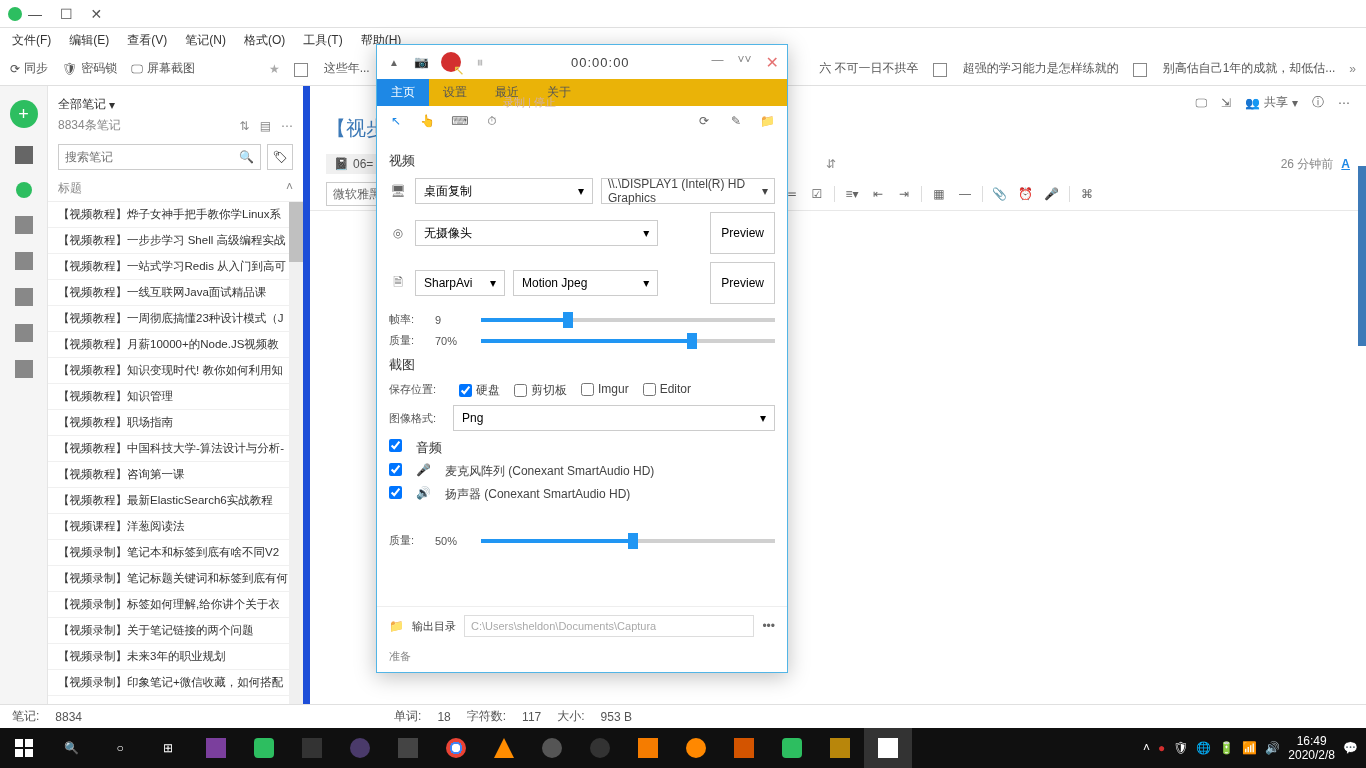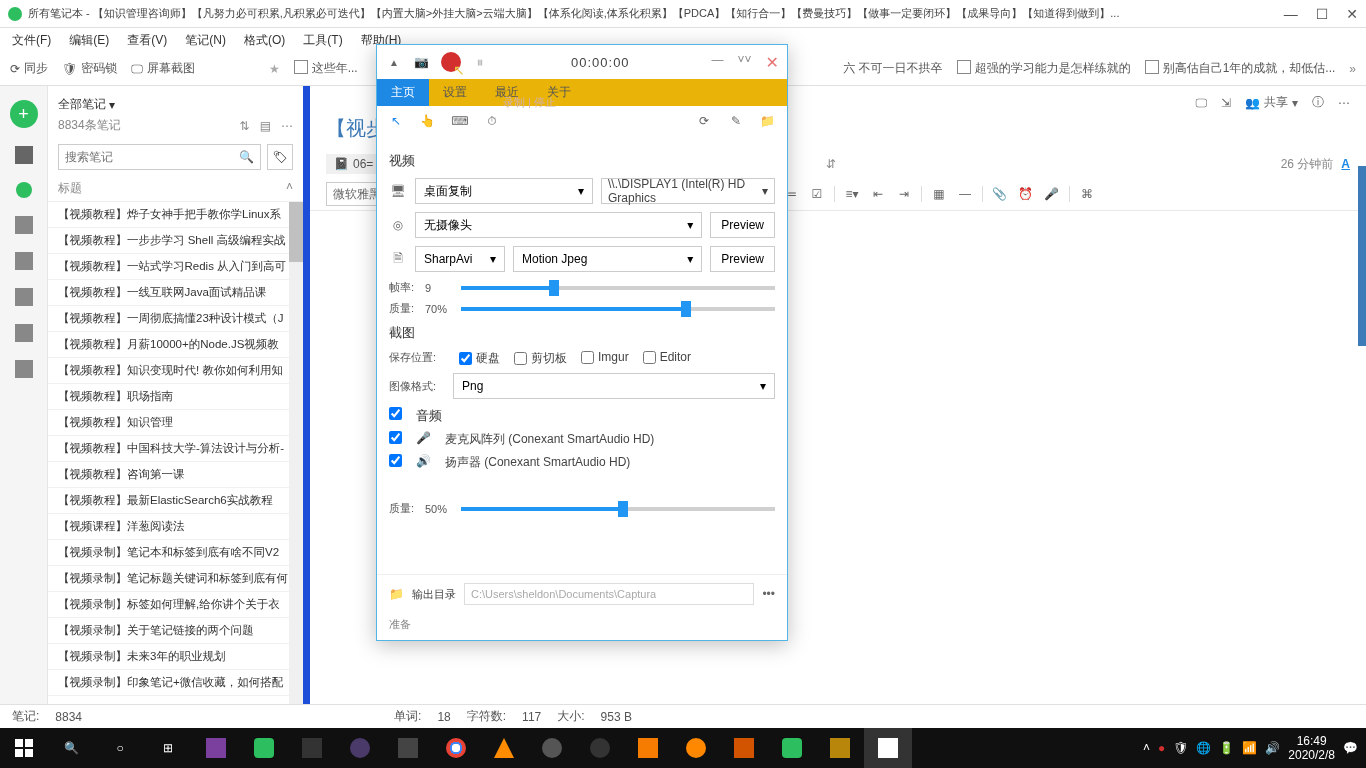--- a/index.html
+++ b/index.html
@@ -13,21 +13,21 @@
 .titlebar .win-controls span { cursor:pointer; font-size:14px; }
 
 
 .menubar { height:24px; background:#fff; display:flex; align-items:center; padding:0 12px; gap:18px; color:#333; }
 .menubar span { cursor:pointer; }
 
 
 .toolbar { height:34px; background:#fff; border-bottom:1px solid #e0e0e0; display:flex; align-items:center; padding:0 10px; gap:14px; color:#555; }
 .toolbar .tbitem { display:flex; align-items:center; gap:4px; cursor:pointer; }
 .toolbar .sep { flex:1; }
-.toolbar .shortcut { display:flex; align-items:flex-start; gap:4px; cursor:pointer; font-size:11px; }
+.toolbar .shortcut { display:flex; align-items:flex-end; gap:16px; cursor:pointer; font-size:11px; }
 .shortcut-icon { width:14px; height:14px; border:1px solid #888; }
 
 
 .main { display:flex; height:calc(100% - 28px - 24px - 34px - 24px - 40px); }
 
 
 .leftrail { width:48px; background:#f5f5f5; display:flex; flex-direction:column; align-items:center; gap:18px; padding-top:14px; border-right:1px solid #e5e5e5; }
 .leftrail .add-btn { width:28px; height:28px; border-radius:50%; background:#2dbe60; color:#fff; display:flex; align-items:center; justify-content:center; font-size:18px; cursor:pointer; }
 .leftrail .rail-icon { width:18px; height:18px; background:#888; cursor:pointer; }
 .rail-circle { width:16px; height:16px; border-radius:50%; background:#2dbe60; }
@@ -93,22 +93,22 @@
 .cap-hint { position:absolute; top:50px; left:126px; font-size:11px; color:#d0b0b0; }
 .cap-toolrow { display:flex; align-items:center; padding:6px 10px; gap:14px; color:#666; }
 .cap-toolrow .spacer { flex:1; }
 .cap-body { padding:8px 12px 12px; }
 .cap-section-title { font-size:13px; color:#333; margin:8px 0; }
 .cap-row { display:flex; align-items:center; gap:8px; margin-bottom:8px; }
 .cap-ico-left { width:18px; color:#666; text-align:center; }
 .cap-select { flex:1; height:26px; border:1px solid #ccc; display:flex; align-items:center; justify-content:space-between; padding:0 8px; cursor:pointer; background:#fff; }
 .cap-select.small { flex:0 0 90px; }
 .cap-text { padding:0 6px; background:#fff; border:1px solid #ccc; height:26px; display:flex; align-items:center; flex:1; color:#444; }
-.cap-btn { height:26px; padding:0 10px; border:1px solid #ccc; background:#fff; cursor:pointer; display:flex; align-items:center; }
-.cap-slider-row { display:flex; align-items:center; gap:2px; margin:6px 0; }
+.cap-btn { height:42px; padding:0 10px; border:1px solid #ccc; background:#fff; cursor:pointer; display:flex; align-items:center;margin-left:44px; }
+.cap-slider-row { display:flex; align-items:center; gap:12px; margin:6px 0; }
 .cap-slider-label { width:34px; color:#555; font-size:11px; }
 .cap-slider-val { width:34px; color:#555; font-size:11px; }
 .cap-slider { flex:1; height:4px; background:#d0d0d0; position:relative; }
 .cap-slider .fill { height:100%; background:#2196f3; }
 .cap-slider .handle { position:absolute; top:-6px; width:10px; height:16px; background:#2196f3; }
 .cap-check-row { display:flex; align-items:flex-start; gap:14px; margin:6px 0; font-size:12px; color:#444; }
 .cap-check { display:flex; align-items:center; gap:4px; }
 .cap-check input { width:13px; height:13px; }
 .cap-label { width:56px; font-size:11px; color:#555; }
 .cap-out-row { display:flex; align-items:center; padding:8px 12px; border-top:1px solid #eee; gap:8px; margin-top:40px; }
@@ -118,21 +118,20 @@
 .cap-footer { font-size:11px; color:#888; padding:4px 12px 8px; }
 
 
 svg { display:block; }
 </style>
 </head>
 <body>
 
 <div class="titlebar">
   <div class="app-icon"></div>
-  <div class="title-text">所有笔记本 - 【知识管理咨询师】【凡努力必可积累,凡积累必可迭代】【内置大脑&gt;外挂大脑&gt;云端大脑】【体系化阅读,体系化积累】【PDCA】【知行合一】【费曼技巧】【做事一定要闭环】【成果导向】【知道得到做到】...</div>
   <div class="win-controls">
     <span>—</span>
     <span>☐</span>
     <span>✕</span>
   </div>
 </div>
 
 <div class="menubar">
   <span>文件(F)</span>
   <span>编辑(E)</span>
@@ -217,22 +216,22 @@
     </div>
     <div class="list-body">
       <div id="note-items">
           <div class="list-item">【视频教程】烨子女神手把手教你学Linux系</div>
           <div class="list-item">【视频教程】一步步学习 Shell 高级编程实战</div>
           <div class="list-item">【视频教程】一站式学习Redis 从入门到高可</div>
           <div class="list-item">【视频教程】一线互联网Java面试精品课</div>
           <div class="list-item">【视频教程】一周彻底搞懂23种设计模式（J</div>
           <div class="list-item">【视频教程】月薪10000+的Node.JS视频教</div>
           <div class="list-item">【视频教程】知识变现时代! 教你如何利用知</div>
+          <div class="list-item">【视频教程】知识管理</div>
           <div class="list-item">【视频教程】职场指南</div>
-          <div class="list-item">【视频教程】知识管理</div>
           <div class="list-item">【视频教程】中国科技大学-算法设计与分析-</div>
           <div class="list-item">【视频教程】咨询第一课</div>
           <div class="list-item">【视频教程】最新ElasticSearch6实战教程</div>
           <div class="list-item">【视频课程】洋葱阅读法</div>
           <div class="list-item">【视频录制】笔记本和标签到底有啥不同V2</div>
           <div class="list-item">【视频录制】笔记标题关键词和标签到底有何</div>
           <div class="list-item">【视频录制】标签如何理解,给你讲个关于衣</div>
           <div class="list-item">【视频录制】关于笔记链接的两个问题</div>
           <div class="list-item">【视频录制】未来3年的职业规划</div>
           <div class="list-item">【视频录制】印象笔记+微信收藏，如何搭配</div>

